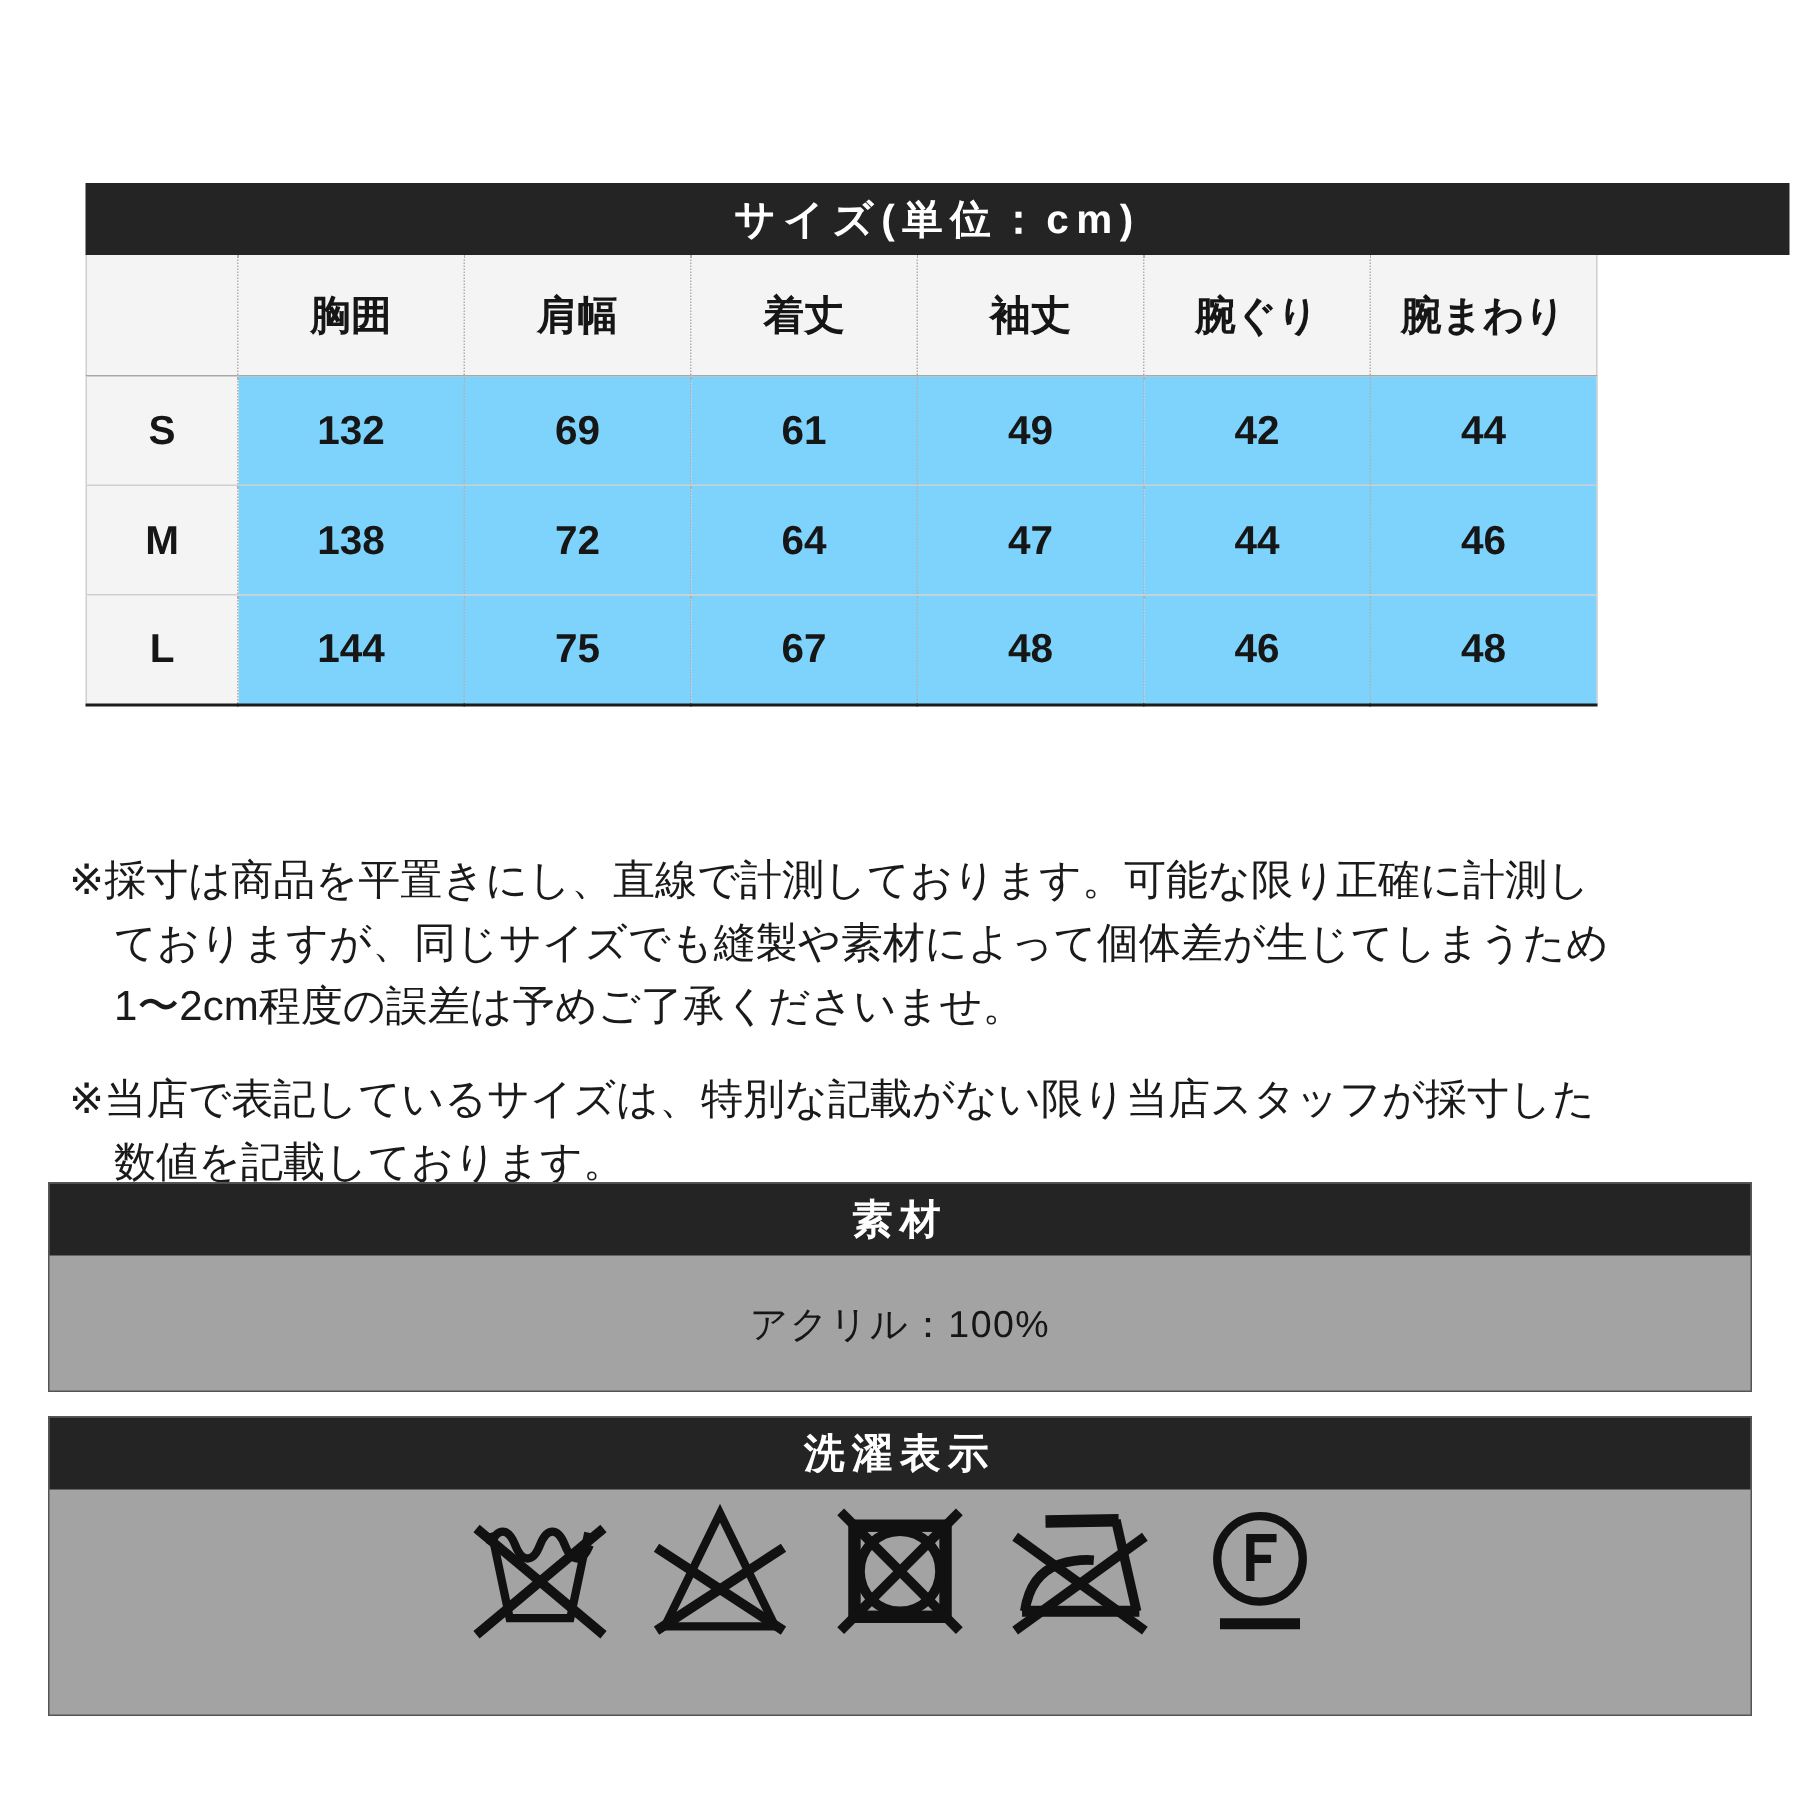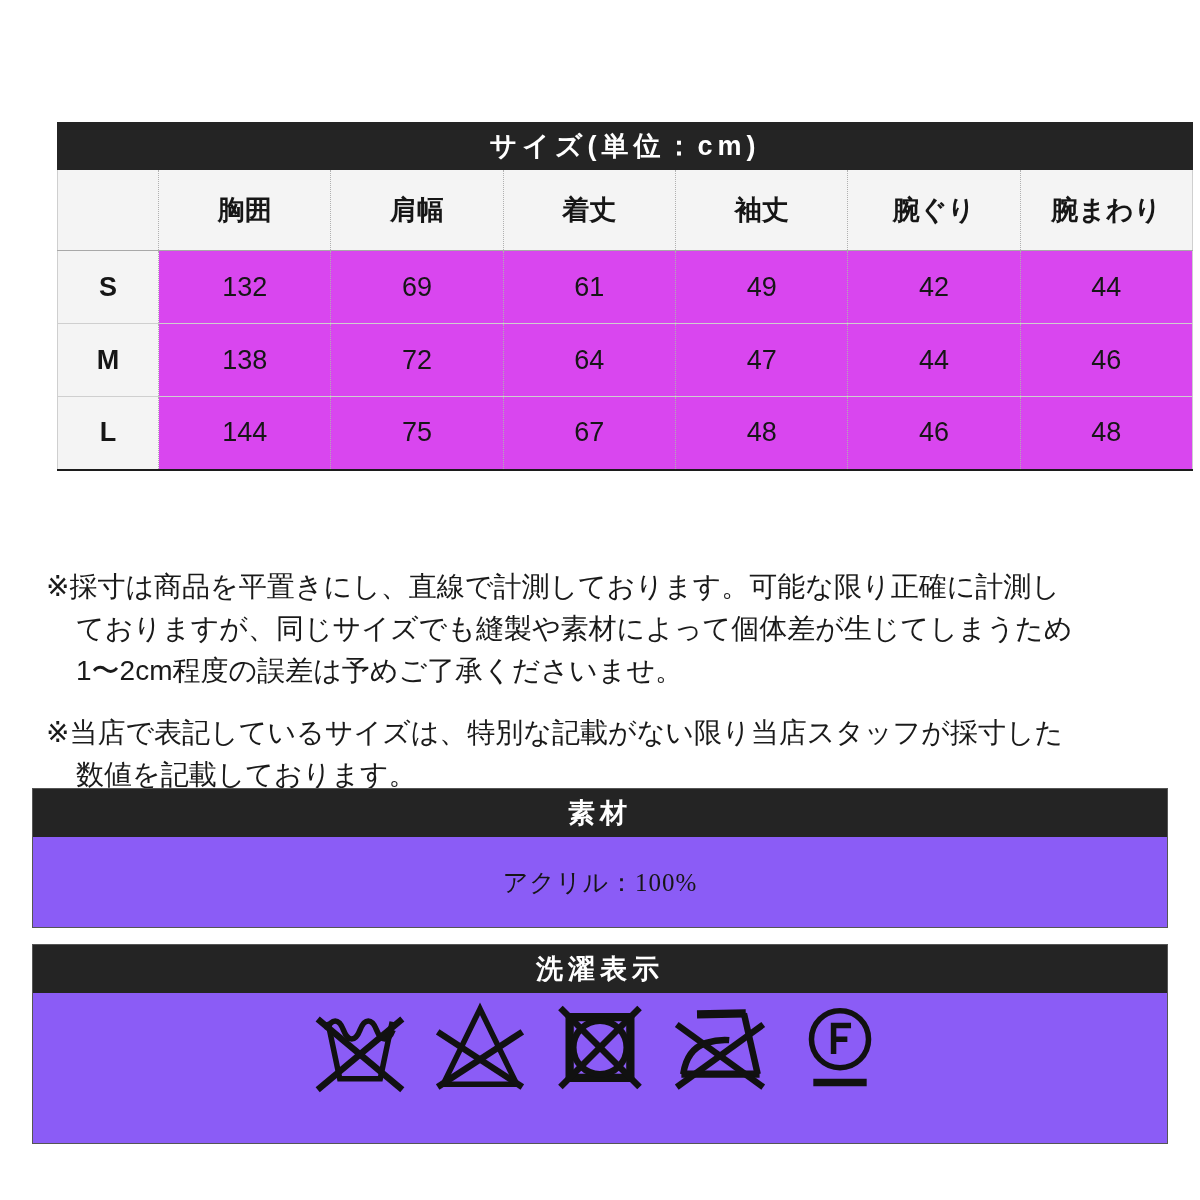--- a/index.html
+++ b/index.html
@@ -17,46 +17,46 @@
   .bar{
     background:#242424;color:#ffffff;
     height:48px;line-height:48px;
     text-align:center;font-size:27px;font-weight:bold;
     letter-spacing:5px;
   }
 
   
   .size-section{top:122px;padding-left:25px;}
   table.size{
-    width:1136px;border-collapse:collapse;table-layout:fixed;
+    width:1008px;border-collapse:collapse;table-layout:fixed;
     border-left:1px solid #cfcfcf;border-right:1px solid #cfcfcf;
     border-bottom:2px solid #1c1c1c;
   }
   table.size col.c0{width:101px;}
   table.size th,table.size td{
     text-align:center;vertical-align:middle;
     font-size:27px;
     border-left:1px dotted #b0b0b0;
     border-top:1px solid #cfcfcf;
   }
   table.size th{font-weight:bold;}
   table.size thead th{height:78px;background:#f4f4f4;border-top:none;}
   table.size tbody tr{height:73px;}
   table.size tbody tr:first-child td,
   table.size tbody tr:first-child th{border-top:1px solid #a8a8a8;}
   table.size tbody th{background:#f4f4f4;}
-  table.size td{background:#d946ef;font-weight:normal;}
+  table.size td{background:#7dd3fc;font-weight:bold;}
   table.size th:first-child,table.size td:first-child{border-left:none;}
 
   
   .notes{top:566px;left:46px;width:1110px;font-size:28px;line-height:42px;color:#1a1a1a;}
   .note{padding-left:30px;text-indent:-30px;margin:0 0 20px 0;}
 
   
-  .boxed{border:1px solid #555555;box-sizing:border-box;background:#8b5cf6;font-family:Liberation Serif, serif;}
+  .boxed{border:1px solid #555555;box-sizing:border-box;background:#a3a3a3;}
   .material-section{top:788px;height:140px;}
   .material-body{
     height:91px;display:flex;align-items:center;justify-content:center;
     font-size:25px;letter-spacing:1px;
   }
   .care-section{top:944px;height:200px;}
   .care-body{
     height:109px;display:flex;align-items:center;justify-content:center;
     gap:28px;
   }

